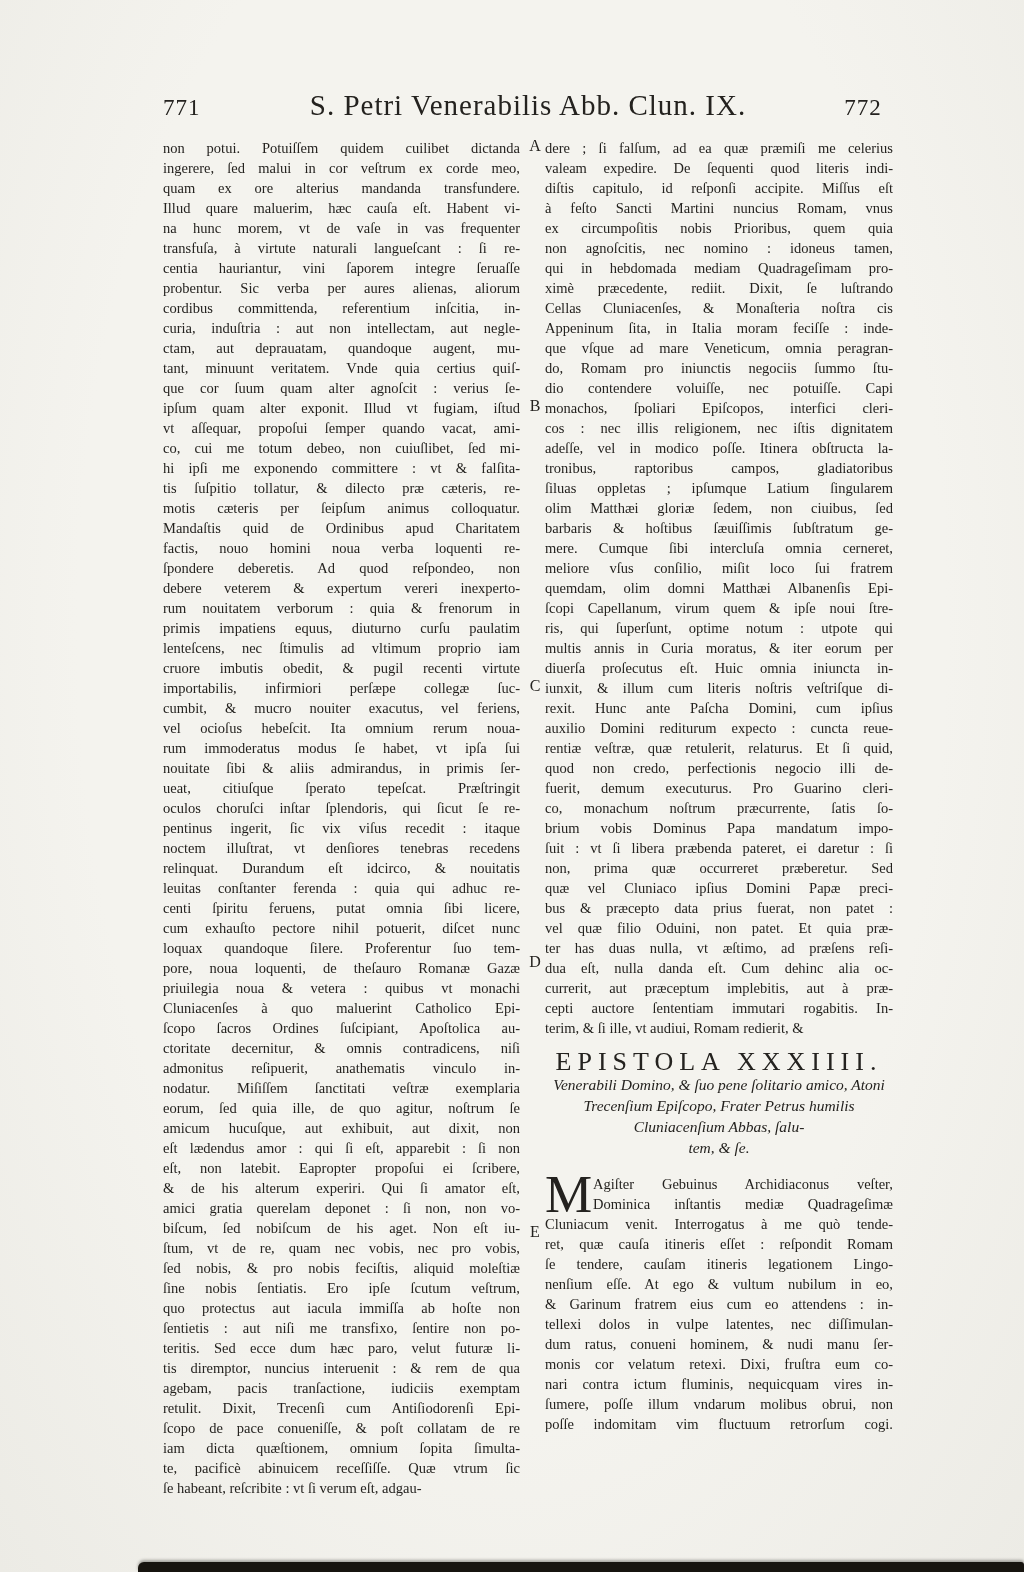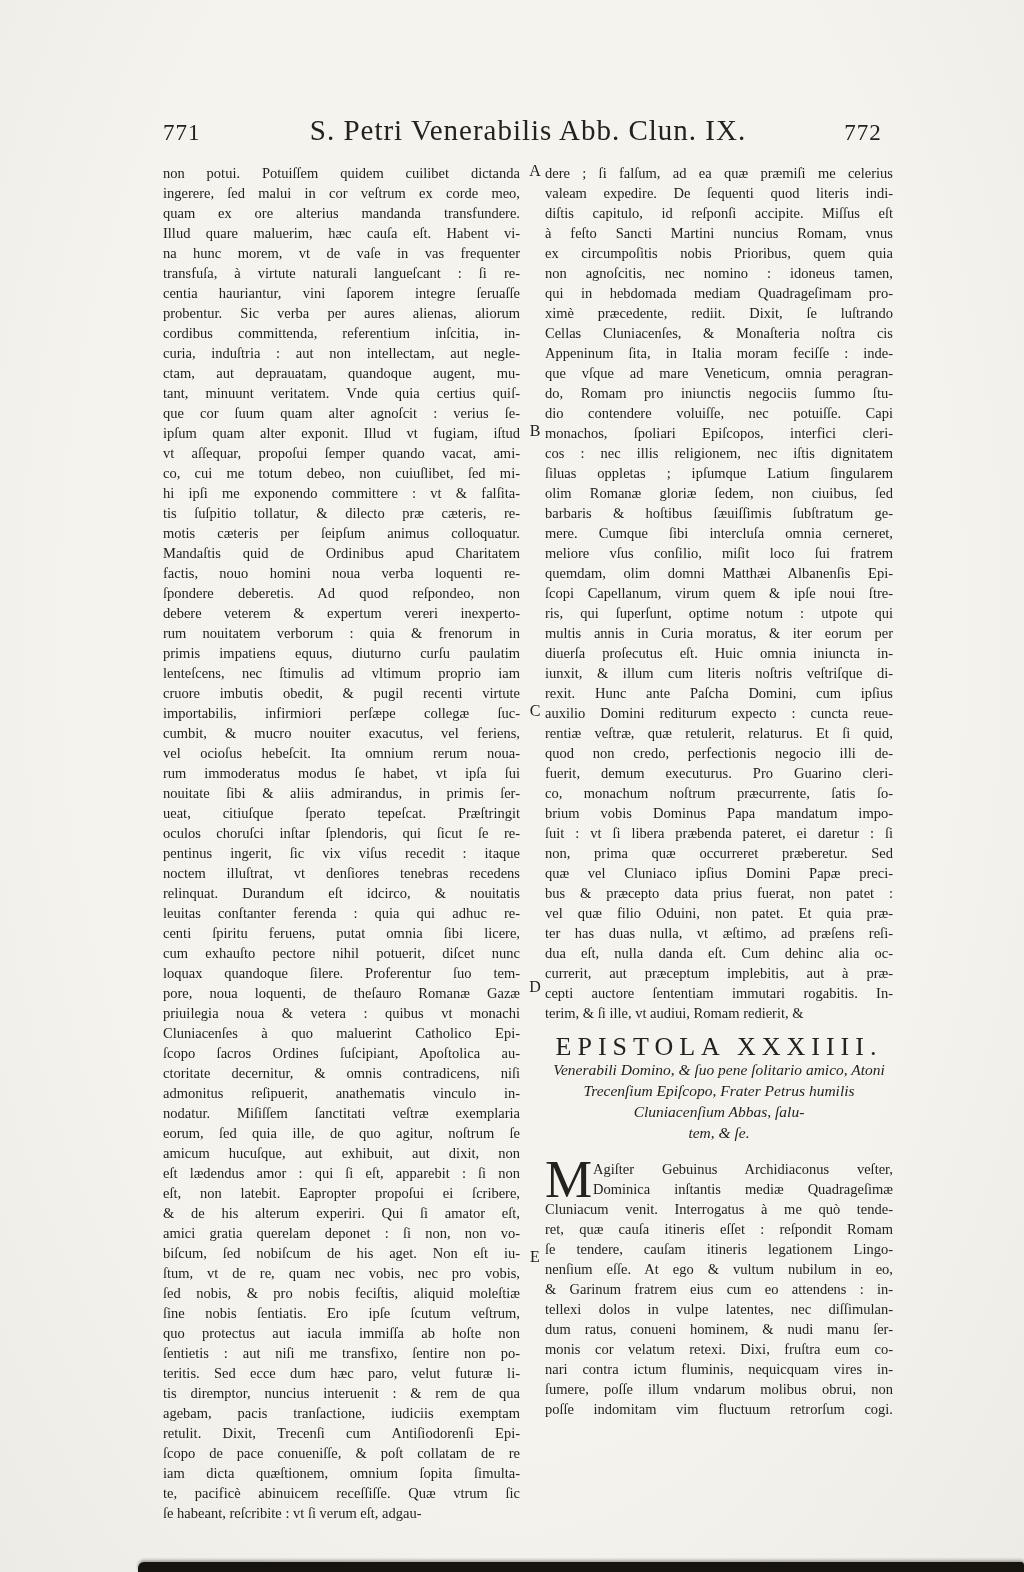--- a/index.html
+++ b/index.html
@@ -4,21 +4,21 @@
 <style>
   html,body { margin:0; padding:0; background:#e8e6e1; }
   .page {
     position:relative; width:1024px; height:1572px;
     background:#f2f1ec;
     background-image: radial-gradient(ellipse at 50% 40%, #f4f3ee 60%, #ecebe5 100%);
     font-family:"Liberation Serif", serif;
     color:#24221f;
     overflow:hidden;
   }
-  .content { position:absolute; left:163px; top:100px; width:730px; }
+  .content { position:absolute; left:163px; top:75px; width:730px; }
   .running-head { display:flex; align-items:baseline; margin-bottom:16px; }
   .folio { font-size:23px; width:60px; letter-spacing:1px; }
   .folio.right { text-align:center;margin-top:20px; }
   .head-title { flex:1; text-align:center; font-size:29px; letter-spacing:1px; white-space:nowrap; }
   .columns { position:relative; display:flex; }
   .col { font-size:14.5px; }
   .col-left  { width:357px; }
   .col-right { width:348px; margin-left:25px; }
   .tl {
     line-height:20px; height:20px; overflow:hidden;
@@ -144,22 +144,24 @@
             <div class="tl">non agnoſcitis, nec nomino : idoneus tamen,</div>
             <div class="tl">qui in hebdomada mediam Quadrageſimam pro-</div>
             <div class="tl">ximè præcedente, rediit. Dixit, ſe luſtrando</div>
             <div class="tl">Cellas Cluniacenſes, &amp; Monaſteria noſtra cis</div>
             <div class="tl">Appeninum ſita, in Italia moram feciſſe : inde-</div>
             <div class="tl">que vſque ad mare Veneticum, omnia peragran-</div>
             <div class="tl">do, Romam pro iniunctis negociis ſummo ſtu-</div>
             <div class="tl">dio contendere voluiſſe, nec potuiſſe. Capi</div>
             <div class="tl">monachos, ſpoliari Epiſcopos, interfici cleri-</div>
             <div class="tl">cos : nec illis religionem, nec iſtis dignitatem</div>
+            <div class="tl">adeſſe, vel in modico poſſe. Itinera obſtructa la-</div>
+            <div class="tl">tronibus, raptoribus campos, gladiatoribus</div>
             <div class="tl">ſiluas oppletas ; ipſumque Latium ſingularem</div>
-            <div class="tl">olim Romanæ gloriæ ſedem, non ciuibus, ſed</div>
+            <div class="tl">olim Matthæi gloriæ ſedem, non ciuibus, ſed</div>
             <div class="tl">barbaris &amp; hoſtibus ſæuiſſimis ſubſtratum ge-</div>
             <div class="tl">mere. Cumque ſibi intercluſa omnia cerneret,</div>
             <div class="tl">meliore vſus conſilio, miſit loco ſui fratrem</div>
             <div class="tl">quemdam, olim domni Matthæi Albanenſis Epi-</div>
             <div class="tl">ſcopi Capellanum, virum quem &amp; ipſe noui ſtre-</div>
             <div class="tl">ris, qui ſuperſunt, optime notum : utpote qui</div>
             <div class="tl">multis annis in Curia moratus, &amp; iter eorum per</div>
             <div class="tl">diuerſa proſecutus eſt. Huic omnia iniuncta in-</div>
             <div class="tl">iunxit, &amp; illum cum literis noſtris veſtriſque di-</div>
             <div class="tl">rexit. Hunc ante Paſcha Domini, cum ipſius</div>

